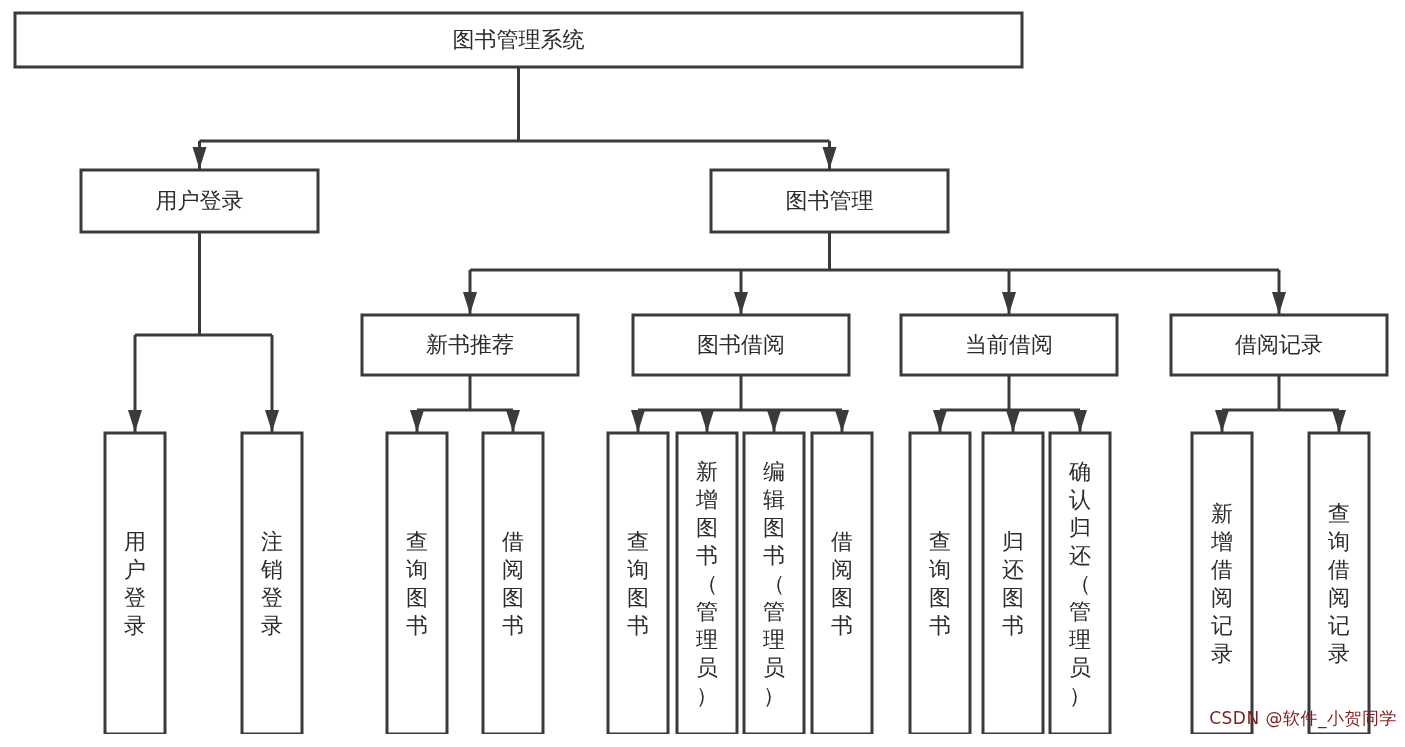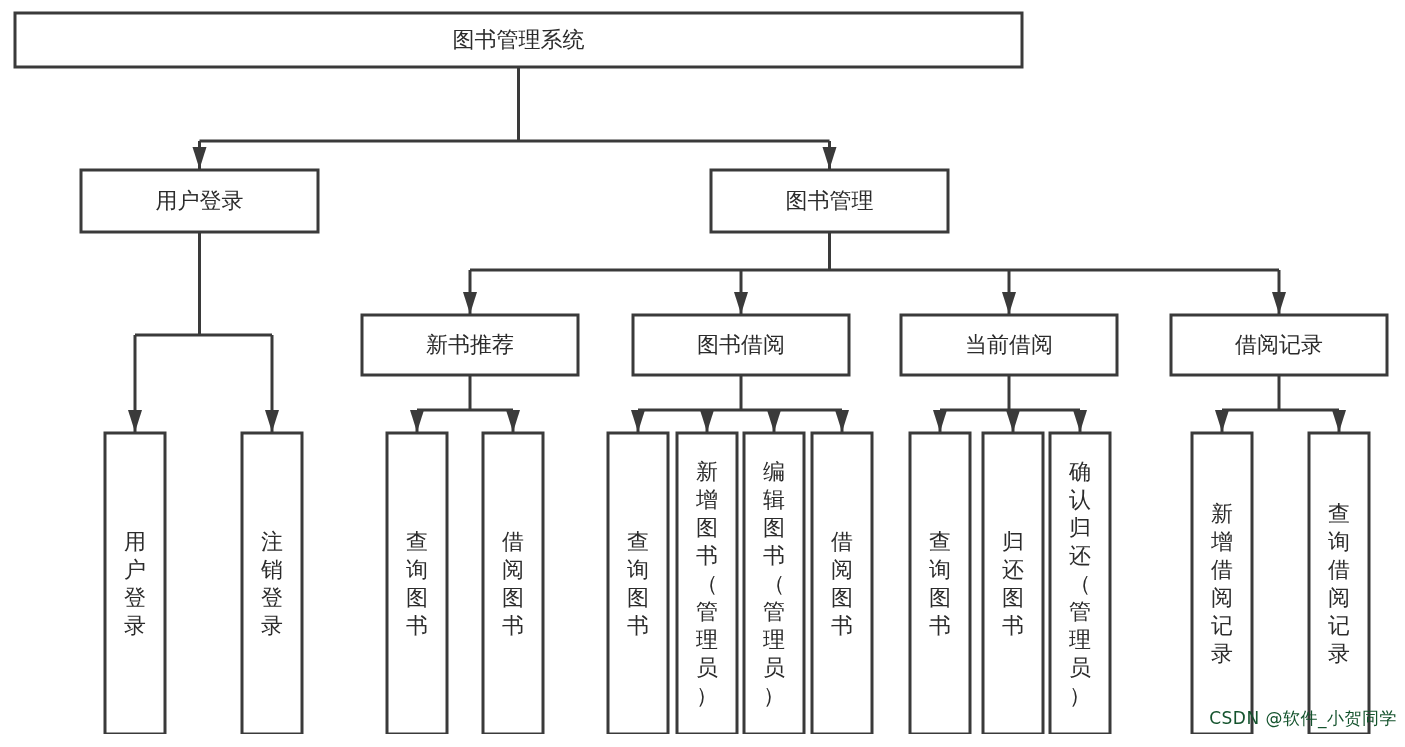--- a/index.html
+++ b/index.html
@@ -50,21 +50,21 @@
     font-family: "DejaVu Sans", "Liberation Sans", sans-serif;
     font-size: 22px;
     text-anchor: middle;
   }
   .watermark-text {
     position: absolute;
     right: 8px;
     bottom: 4px;
     font-family: "DejaVu Sans", "Liberation Sans", sans-serif;
     font-size: 17px;
-    color: #14532d;
+    color: #7f1d1d;
     letter-spacing: 0.5px;
     white-space: nowrap;
     user-select: none;
   }
 </style>
 </head>
 <body>
 
 <div id="diagram-root">
 

